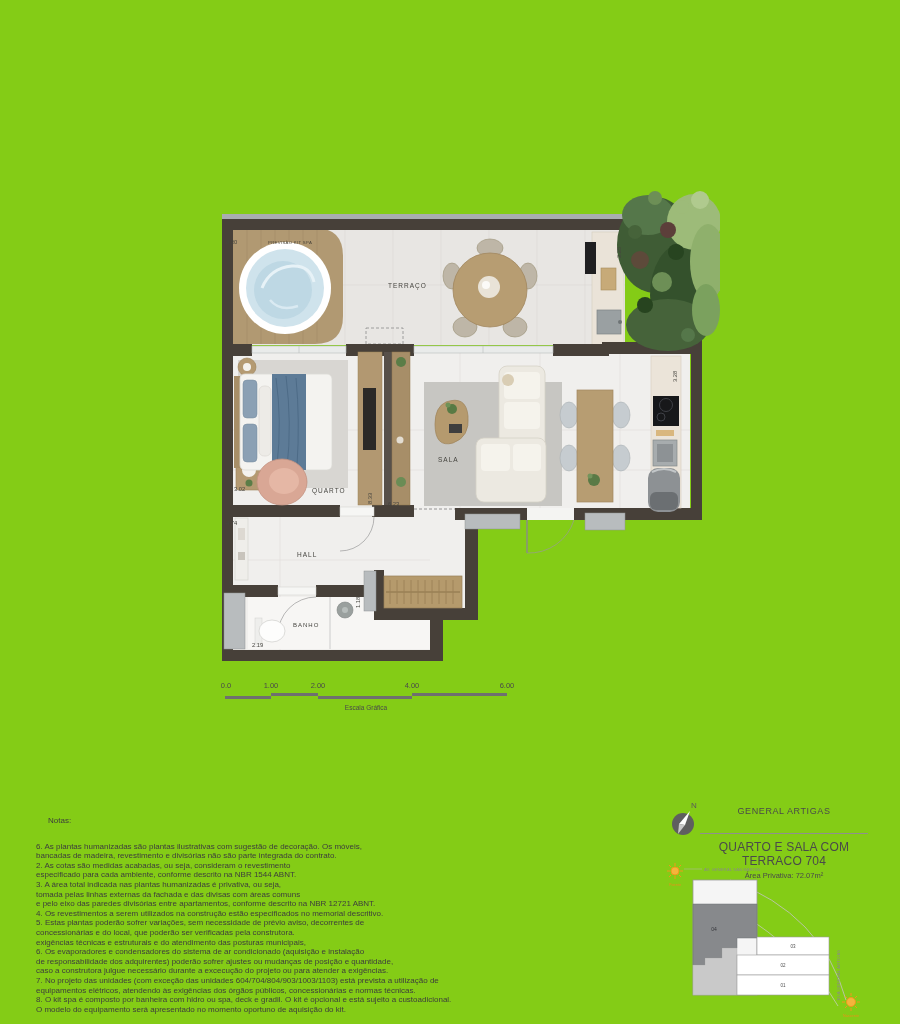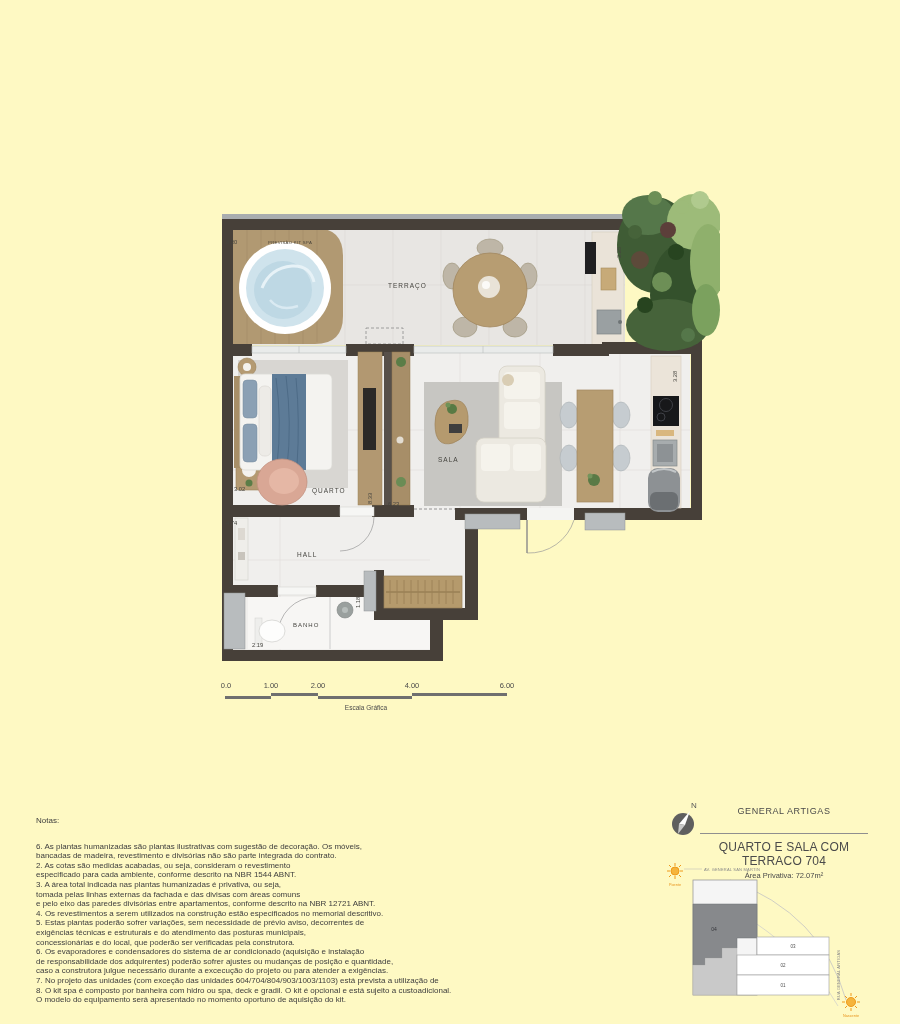--- a/index.html
+++ b/index.html
@@ -1,22 +1,22 @@
 <!DOCTYPE html>
 <html><head>
 <meta charset="utf-8">
 <style>
   html,body{margin:0;padding:0;background:#ffffff;}
-  #page{position:relative;width:900px;height:1024px;background:#fef9c3;overflow:hidden;
+  #page{position:relative;width:900px;height:1024px;background:#84cc16;overflow:hidden;
         font-family:"Liberation Sans","DejaVu Sans",sans-serif;color:#3c3c3c;}
   .abs{position:absolute;}
   svg text{font-family:"Liberation Sans","DejaVu Sans",sans-serif;}
   
   #notes{left:36px;top:816px;width:560px;font-size:8px;line-height:9.6px;color:#3d3d3d;}
-  #notes .notes-title{margin-bottom:16px;}
+  #notes .notes-title{margin-bottom:16px;margin-left:12px;}
   #notes .note-line{white-space:nowrap;}
   
   #title-block{left:700px;top:806px;width:168px;text-align:center;color:#4a4a4a;}
   #title-block .project{font-size:9px;letter-spacing:.6px;padding-bottom:17px;border-bottom:1px solid #8f8f8f;}
   #title-block .unit{font-size:12px;margin-top:6px;letter-spacing:.2px;}
   #title-block .area{font-size:7.5px;margin-top:3px;}
 </style>
 </head>
 <body>
 
@@ -293,26 +293,27 @@
     <div class="notes-title">Notas:</div>
     <div class="note-line">6. As plantas humanizadas são plantas ilustrativas com sugestão de decoração. Os móveis,</div>
     <div class="note-line">bancadas de madeira, revestimento e divisórias não são parte integrada do contrato.</div>
     <div class="note-line">2. As cotas são medidas acabadas, ou seja, consideram o revestimento</div>
     <div class="note-line">especificado para cada ambiente, conforme descrito na NBR 1544 ABNT.</div>
     <div class="note-line">3. A área total indicada nas plantas humanizadas é privativa, ou seja,</div>
     <div class="note-line">tomada pelas linhas externas da fachada e das divisas com áreas comuns</div>
     <div class="note-line">e pelo eixo das paredes divisórias entre apartamentos, conforme descrito na NBR 12721 ABNT.</div>
     <div class="note-line">4. Os revestimentos a serem utilizados na construção estão especificados no memorial descritivo.</div>
     <div class="note-line">5. Estas plantas poderão sofrer variações, sem necessidade de prévio aviso, decorrentes de</div>
+    <div class="note-line">concessionárias e do local, que poderão ser verificadas pela construtora.</div>
     <div class="note-line">exigências técnicas e estruturais e do atendimento das posturas municipais,</div>
-    <div class="note-line">concessionárias e do local, que poderão ser verificadas pela construtora.</div>
     <div class="note-line">6. Os evaporadores e condensadores do sistema de ar condicionado (aquisição e instalação</div>
     <div class="note-line">de responsabilidade dos adquirentes) poderão sofrer ajustes ou mudanças de posição e quantidade,</div>
     <div class="note-line">caso a construtora julgue necessário durante a excecução do projeto ou para atender a exigências.</div>
     <div class="note-line">7. No projeto das unidades (com exceção das unidades 604/704/804/903/1003/1103) está prevista a utilização de</div>
+    <div class="note-line">equipamentos elétricos, atendendo às exigências dos órgãos públicos, concessionárias e normas técnicas.</div>
     <div class="note-line">8. O kit spa é composto por banheira com hidro ou spa, deck e gradil. O kit é opcional e está sujeito a custoadicional.</div>
     <div class="note-line">O modelo do equipamento será apresentado no momento oportuno de aquisição do kit.</div>
   </div>
 
   <svg class="abs" style="left:666px;top:796px;" width="36" height="44" viewBox="0 0 36 44">
     <text x="25" y="12" font-size="8" fill="#5a5a5a">N</text>
     <circle cx="17" cy="28" r="11" fill="#5f5f5f"></circle>
     <path d="M24,15 L13,28 L19,29 Z" fill="#ffffff"></path>
     <path d="M13,28 L19,29 L12,38 Z" fill="#c9c9c9"></path>
   </svg>

